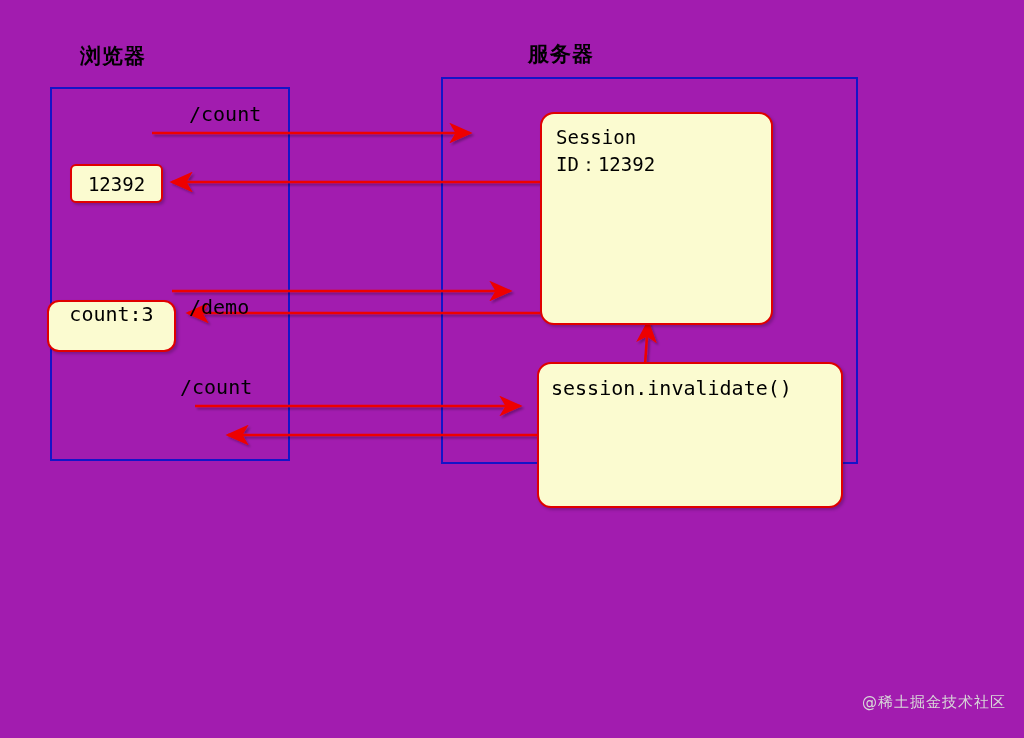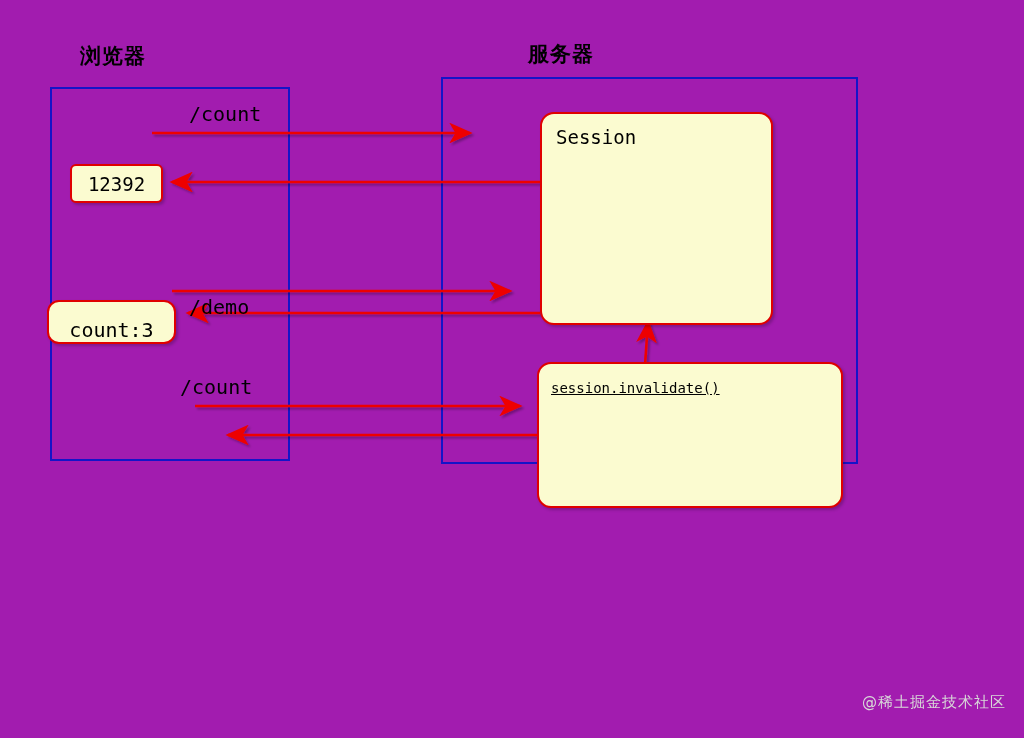--- a/index.html
+++ b/index.html
@@ -56,40 +56,40 @@
     font-family: "DejaVu Sans Mono", monospace;
   }
   #note-sessionid {
     left: 70px; top: 164px; width: 93px; height: 39px;
     border-radius: 6px;
     display: flex; align-items: center; justify-content: center;
   }
   #note-sessionid .line { font-size: 19px; }
 
   #note-count {
-    left: 47px; top: 300px; width: 129px; height: 44px;
+    left: 47px; top: 300px; width: 129px; height: 52px;
     border-radius: 12px;
-    display: flex; align-items: flex-end; justify-content: center;
+    display: flex; align-items: flex-start; justify-content: center;
   }
   #note-count .line { font-size: 20px; }
 
   #note-session {
     left: 540px; top: 112px; width: 233px; height: 213px;
     padding: 10px 0 0 14px;
     border-radius: 14px;
   }
   #note-session .line { font-size: 19px; line-height: 27px; }
   #note-session .spacer { height: 20px; }
 
   #note-invalidate {
     left: 537px; top: 362px; width: 306px; height: 146px;
     padding: 10px 0 0 12px;
     border-radius: 14px;
   }
-  #note-invalidate .line { font-size: 14px; line-height: 28px; text-decoration: underline; }
+  #note-invalidate .line { font-size: 20px; line-height: 28px; }
   #note-invalidate .line.cjk { font-family: "DejaVu Sans", sans-serif; }
 
   
   .path-label {
     position: absolute;
     font-family: "DejaVu Sans Mono", monospace;
     font-size: 20px;
     color: #000000;
     white-space: pre;
   }
@@ -163,20 +163,21 @@
   <div class="note" id="note-sessionid">
     <span class="line">12392</span>
   </div>
 
   <div class="note" id="note-count">
     <span class="line">count:3</span>
   </div>
 
   <div class="note" id="note-session">
     <div class="line">Session</div>
+    <div class="line">ID：12392</div>
     <div class="spacer"></div>
   </div>
 
   <div class="note" id="note-invalidate">
     <div class="line">session.invalidate()</div>
   </div>
 
   <div id="watermark">@稀土掘金技术社区</div>
 
 </div>

